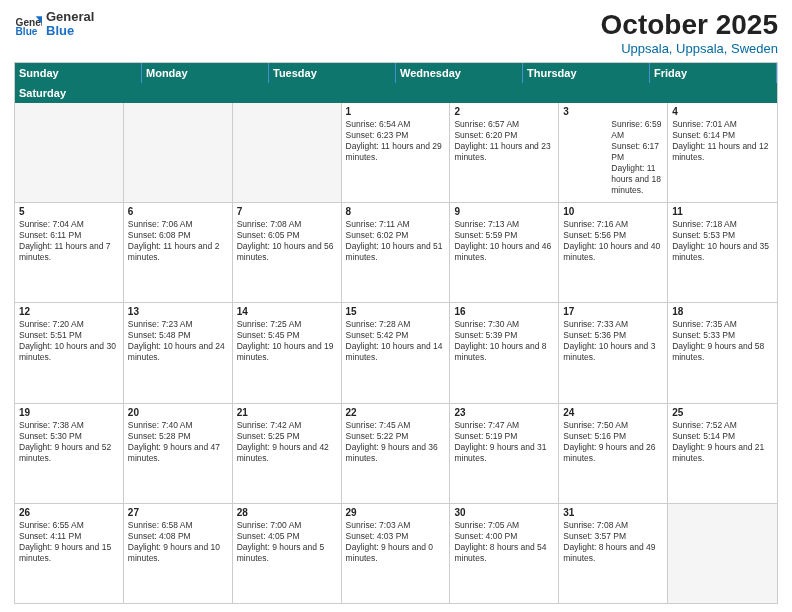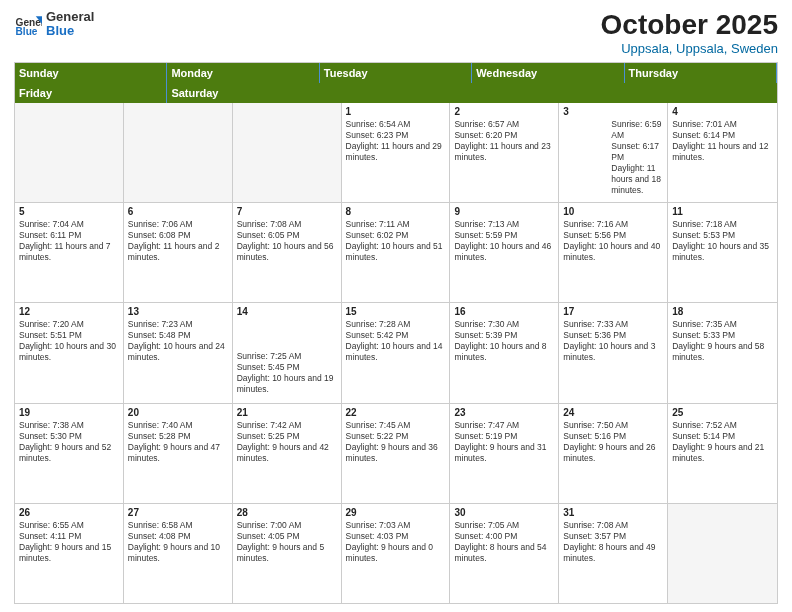--- a/index.html
+++ b/index.html
@@ -46,22 +46,22 @@
       color: #0369a1;
     }
     .calendar {
       flex: 1;
       display: flex;
       flex-direction: column;
       border: 1px solid #ccc;
     }
     .cal-header {
       display: grid;
-      grid-template-columns: repeat(5, 1fr);
-      background: #4d7c0f;
+      grid-template-columns: repeat(6, 1fr);
+      background: #0f766e;
     }
     .cal-header-cell {
       color: #fff;
       font-size: 11px;
       font-weight: bold;
       padding: 4px 4px;
       text-align: left;
       border-right: 1px solid #4a8fd5;
     }
     .cal-header-cell:last-child { border-right: none; }
@@ -215,21 +215,21 @@
 Daylight: 10 hours and 30 minutes.</div>
           </div>
           <div class="cal-cell">
             <div class="day-num">13</div>
             <div class="cell-text" style="white-space: pre-line;">Sunrise: 7:23 AM
 Sunset: 5:48 PM
 Daylight: 10 hours and 24 minutes.</div>
           </div>
           <div class="cal-cell">
             <div class="day-num">14</div>
-            <div class="cell-text" style="white-space: pre-line; margin-top: 32px;">Sunrise: 7:25 AM
+            <div class="cell-text" style="white-space: pre-line;">Sunrise: 7:25 AM
 Sunset: 5:45 PM
 Daylight: 10 hours and 19 minutes.</div>
           </div>
           <div class="cal-cell">
             <div class="day-num">15</div>
             <div class="cell-text" style="white-space: pre-line;">Sunrise: 7:28 AM
 Sunset: 5:42 PM
 Daylight: 10 hours and 14 minutes.</div>
           </div>
           <div class="cal-cell">

